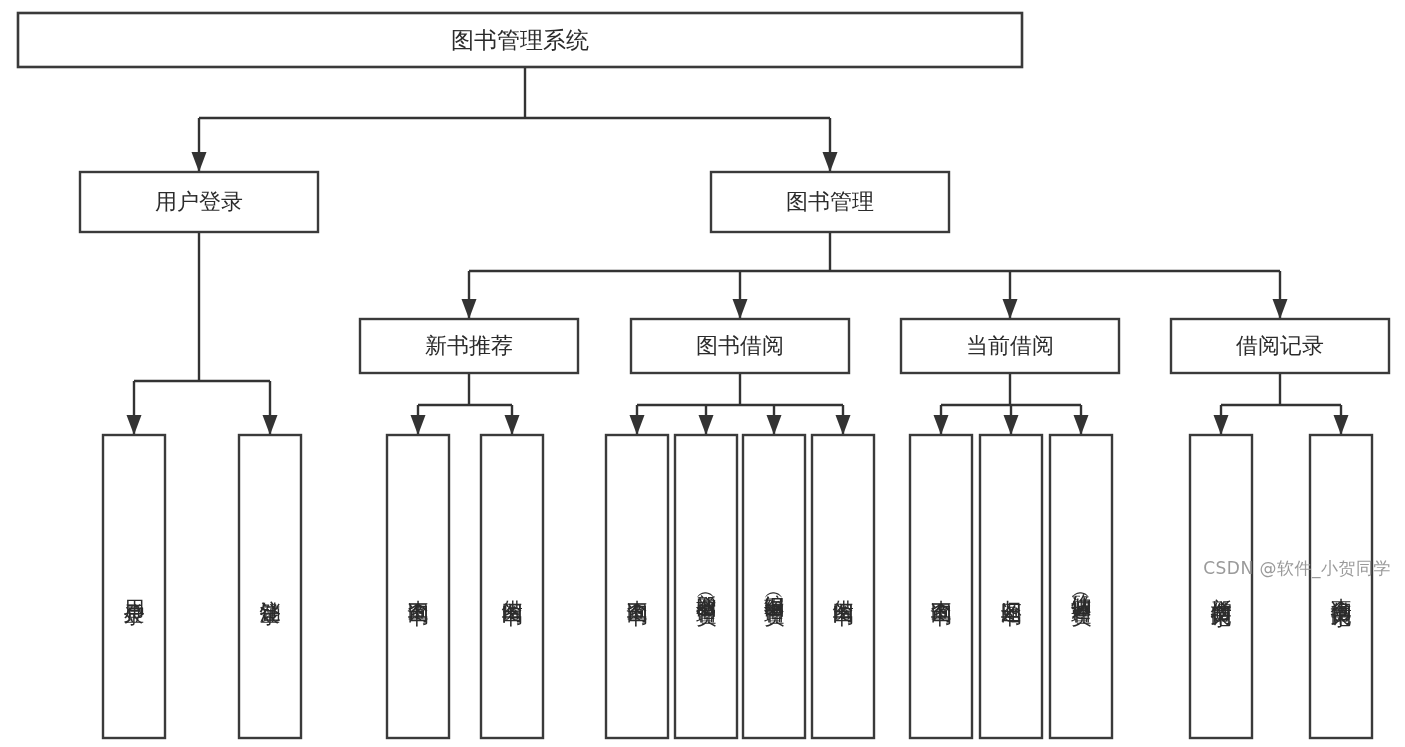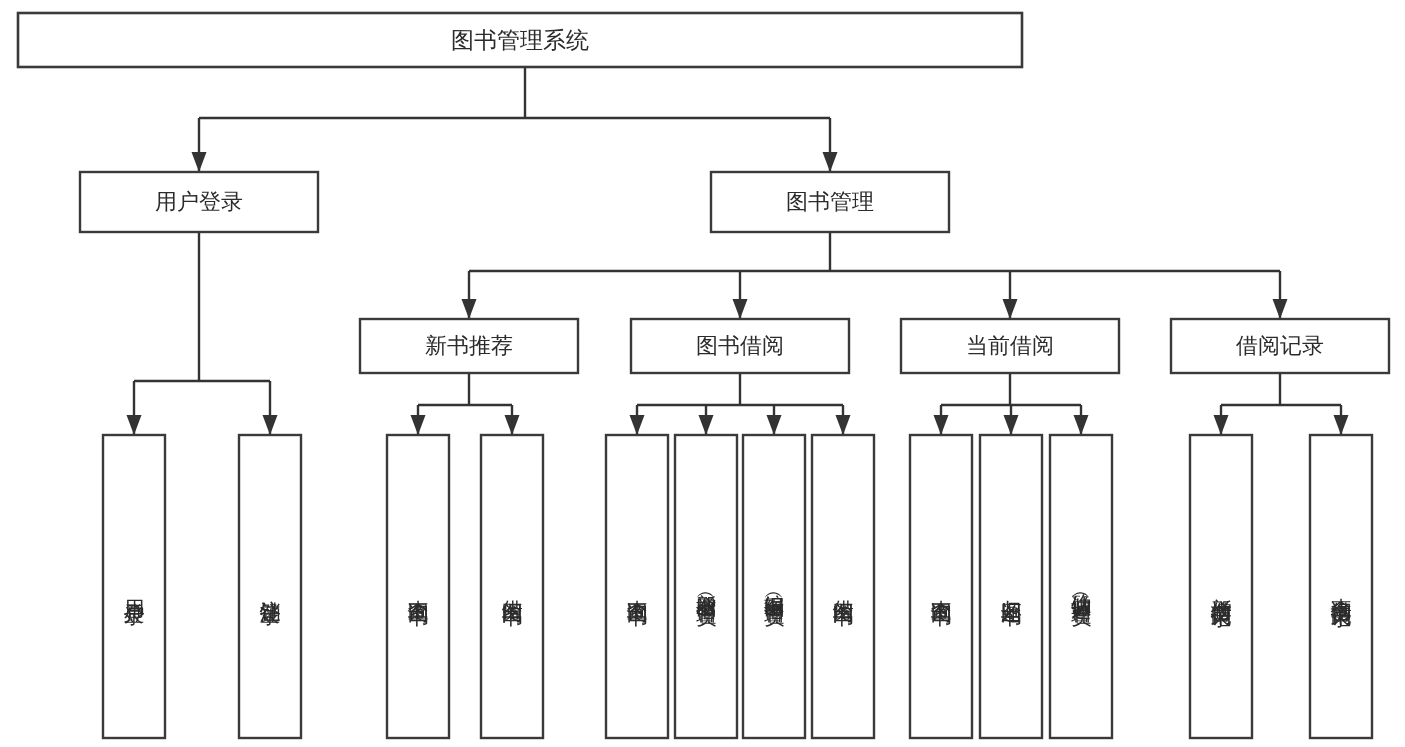--- a/index.html
+++ b/index.html
@@ -212,13 +212,14 @@
       <div class="vert-label-wrap" style="left: 1050px; top: 435px; width: 62px; height: 303px;">
         <span class="vert-label" style="font-size: 20px;">确认归还（管理员）</span>
       </div>
       <div class="vert-label-wrap" style="left: 1190px; top: 435px; width: 62px; height: 303px;">
         <span class="vert-label">新增借阅记录</span>
       </div>
       <div class="vert-label-wrap" style="left: 1310px; top: 435px; width: 62px; height: 303px;">
         <span class="vert-label">查询借阅记录</span>
       </div>
     </div>
+  <div class="watermark">CSDN @软件_小贺同学</div>
 </div>
 
 </body></html>

